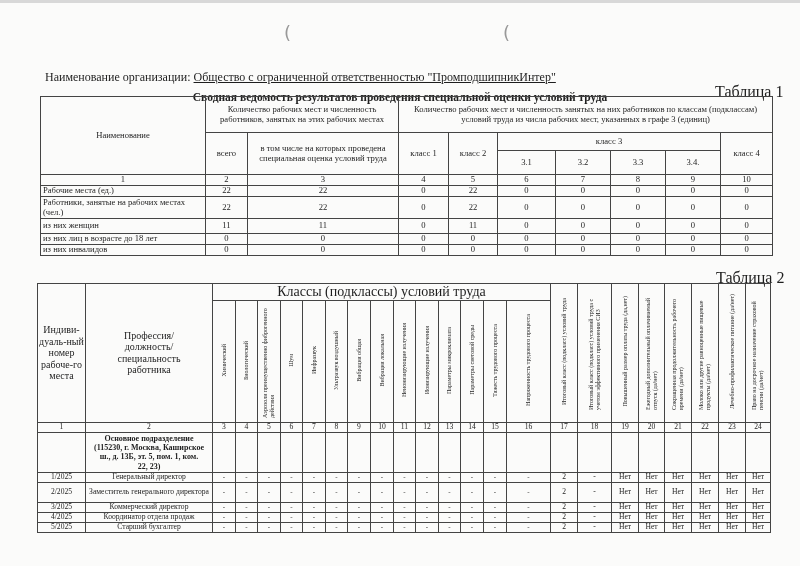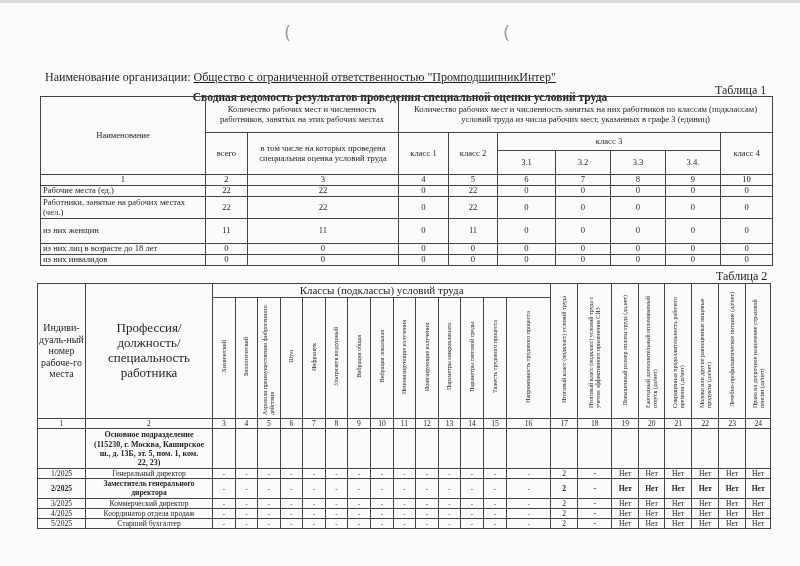--- a/index.html
+++ b/index.html
@@ -13,21 +13,21 @@
   .topbar { position: absolute; left: 0; top: 0; width: 800px; height: 3px; background: #d8d8d8; }
   .mark { position: absolute; top: 22px; font-size: 18px; color: #999; font-family: "DejaVu Sans", sans-serif; }
   .title {
     position: absolute; left: 0; width: 800px; top: 43px;
     text-align: center; font-weight: bold; font-size: 11.5px; margin-top: 48px;
   }
   .org {
     position: absolute; left: 45px; top: 70px; font-size: 12px;
   }
   .org .val { text-decoration: underline; }
-  .tlabel { position: absolute; font-size: 12px; }
+  .tlabel { position: absolute; font-size: 16px; }
   table { border-collapse: collapse; position: absolute; table-layout: fixed; }
   td { border: 1px solid #444; text-align: center; vertical-align: middle; padding: 0; line-height: 1.15; overflow: hidden; }
   #t1 { left: 40px; top: 96px; width: 732px; font-size: 8.6px; }
   #t1 td.left { text-align: left; padding-left: 2px; }
   #t2 { left: 37px; top: 283px; width: 733px; font-size: 7.6px; }
   #t2 td.vert { height: 118px; }
   #t2 td.vert span {
     writing-mode: vertical-rl; transform: rotate(180deg);
     display: inline-block; font-size: 6px; line-height: 1.1; text-align: left;
     max-height: 116px; padding: 1px 0;
@@ -112,21 +112,21 @@
     <td>22</td>
     <td>22</td>
     <td>0</td>
     <td>22</td>
     <td>0</td>
     <td>0</td>
     <td>0</td>
     <td>0</td>
     <td>0</td>
   </tr>
-  <tr style="height:25px">
+  <tr style="height:15px">
     <td class="left">из них женщин</td>
     <td>11</td>
     <td>11</td>
     <td>0</td>
     <td>11</td>
     <td>0</td>
     <td>0</td>
     <td>0</td>
     <td>0</td>
     <td>0</td>
@@ -183,22 +183,22 @@
     <col style="width:27px">
       <col style="width:26px">
       <col style="width:27px">
       <col style="width:27px">
       <col style="width:27px">
       <col style="width:25px">
   </colgroup>
   <tbody>
       <tr style="height:12px">
     <td rowspan="2" style="font-size:10px">Индиви-дуаль-ный номер рабоче-го места</td>
-    <td rowspan="2" style="font-size:13px; padding:0 14px">Профессия/ должность/ специальность работника</td>
-    <td colspan="14" style="font-size:11px">Классы (подклассы) условий труда</td>
+    <td rowspan="2" style="font-size:10px; padding:0 14px">Профессия/ должность/ специальность работника</td>
+    <td colspan="14" style="font-size:14px">Классы (подклассы) условий труда</td>
     <td rowspan="2" class="vert"><span>Итоговый класс (подкласс) условий труда</span></td>
     <td rowspan="2" class="vert"><span>Итоговый класс (подкласс) условий труда с учетом эффективного применения СИЗ</span></td>
     <td rowspan="2" class="vert"><span>Повышенный размер оплаты труда (да,нет)</span></td>
     <td rowspan="2" class="vert"><span>Ежегодный дополнительный оплачиваемый отпуск (да/нет)</span></td>
     <td rowspan="2" class="vert"><span>Сокращенная продолжительность рабочего времени (да/нет)</span></td>
     <td rowspan="2" class="vert"><span>Молоко или другие равноценные пищевые продукты (да/нет)</span></td>
     <td rowspan="2" class="vert"><span>Лечебно-профилактическое питание (да/нет)</span></td>
     <td rowspan="2" class="vert"><span>Право на досрочное назначение страховой пенсии (да/нет)</span></td>
   </tr>
   <tr>
@@ -290,21 +290,21 @@
         <td class="dot">-</td>
         <td>2</td>
         <td>-</td>
         <td>Нет</td>
         <td>Нет</td>
         <td>Нет</td>
         <td>Нет</td>
         <td>Нет</td>
         <td>Нет</td>
       </tr>
-      <tr style="height: 20px; font-weight: bold;">
+      <tr style="height: 20px;">
         <td>2/2025</td>
         <td>Заместитель генерального директора</td>
         <td class="dot">-</td>
         <td class="dot">-</td>
         <td class="dot">-</td>
         <td class="dot">-</td>
         <td class="dot">-</td>
         <td class="dot">-</td>
         <td class="dot">-</td>
         <td class="dot">-</td>

